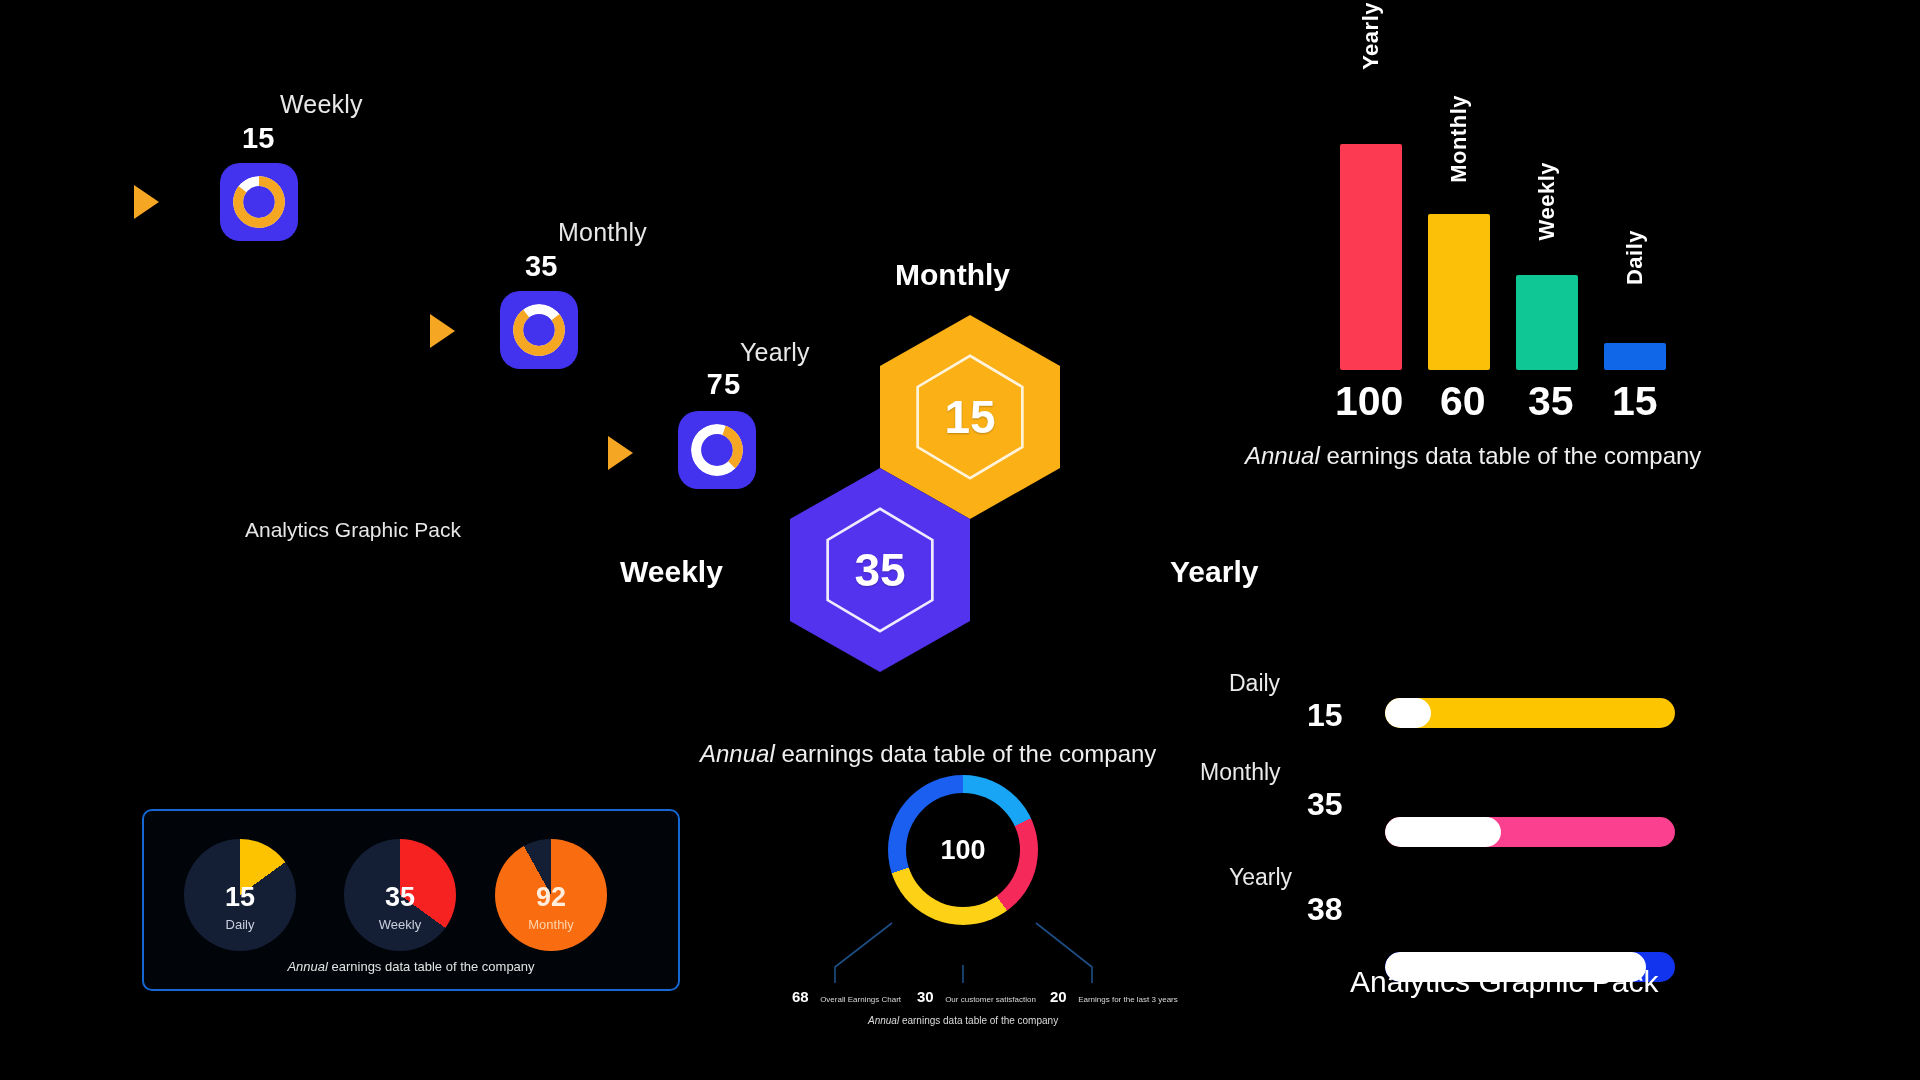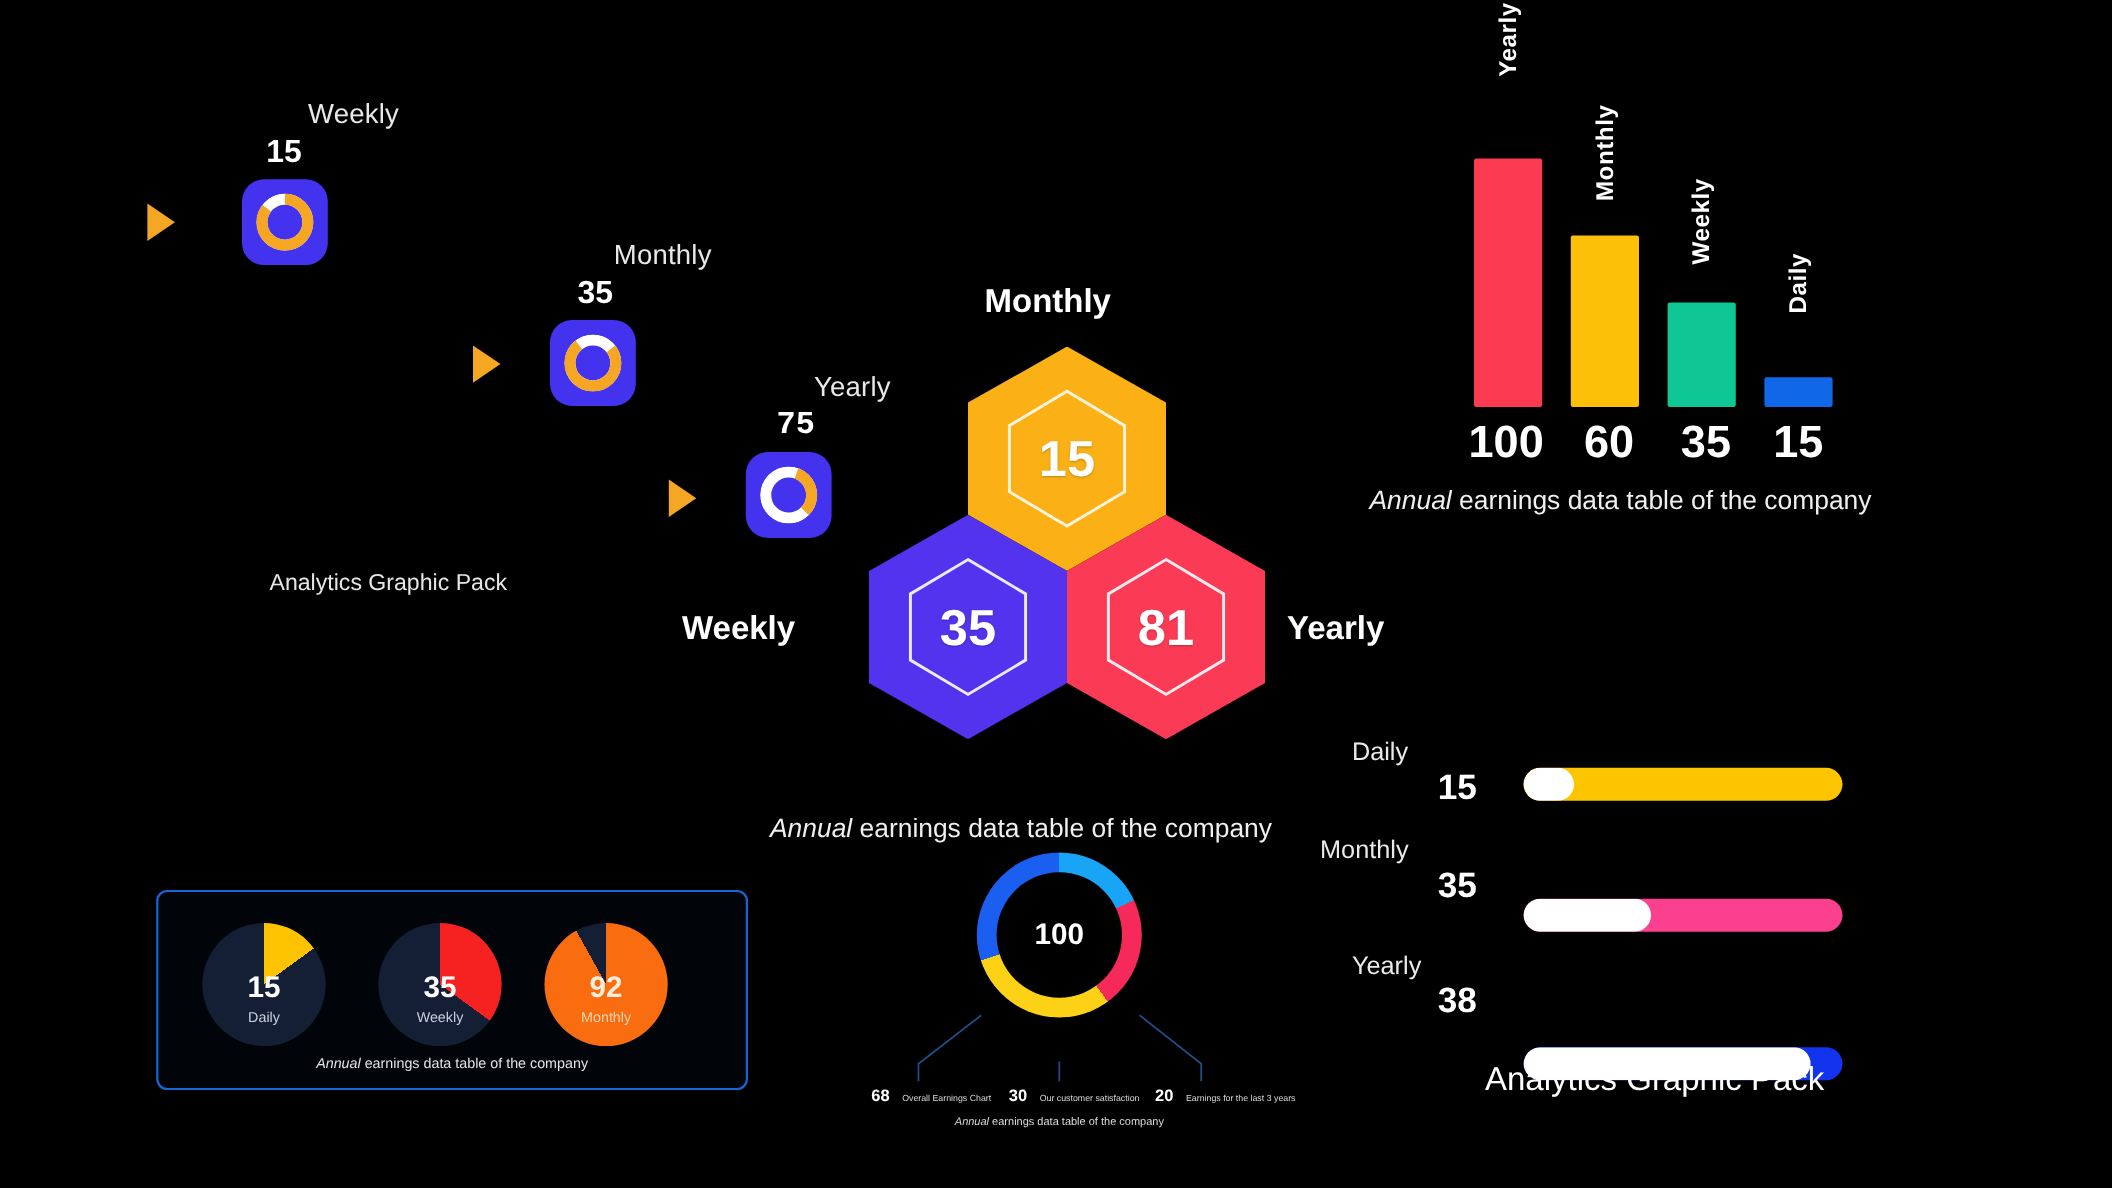--- a/index.html
+++ b/index.html
@@ -180,26 +180,20 @@
       <span class="hex-num">15</span>
     </div>
 
     <div class="hex" style="left:20px; top:198px; background:#5433ef;">
       <svg class="hex-inner" viewBox="0 0 100 114">
         <polygon points="50,2 97,30 97,84 50,112 3,84 3,30" fill="none" stroke="#ffffff" stroke-width="2.4" opacity=".9"></polygon>
       </svg>
       <span class="hex-num">35</span>
     </div>
 
-    <div class="hex" style="left:200px; top:198px; background:#fb3b56;">
-      <svg class="hex-inner" viewBox="0 0 100 114">
-        <polygon points="50,2 97,30 97,84 50,112 3,84 3,30" fill="none" stroke="#ffffff" stroke-width="2.4" opacity=".9"></polygon>
-      </svg>
-      <span class="hex-num">81</span>
-    </div>
 
     <div class="abs hex-side-label" style="left:-150px; top:285px;">Weekly</div>
     <div class="abs hex-side-label" style="left:400px; top:285px;">Yearly</div>
 
     <div class="abs caption" style="left:-70px; top:470px;">
       <i>Annual</i><span> earnings data table of the company</span>
     </div>
   </div>
 
   <div class="abs" style="left:1340px; top:70px; width:340px; height:300px;">

